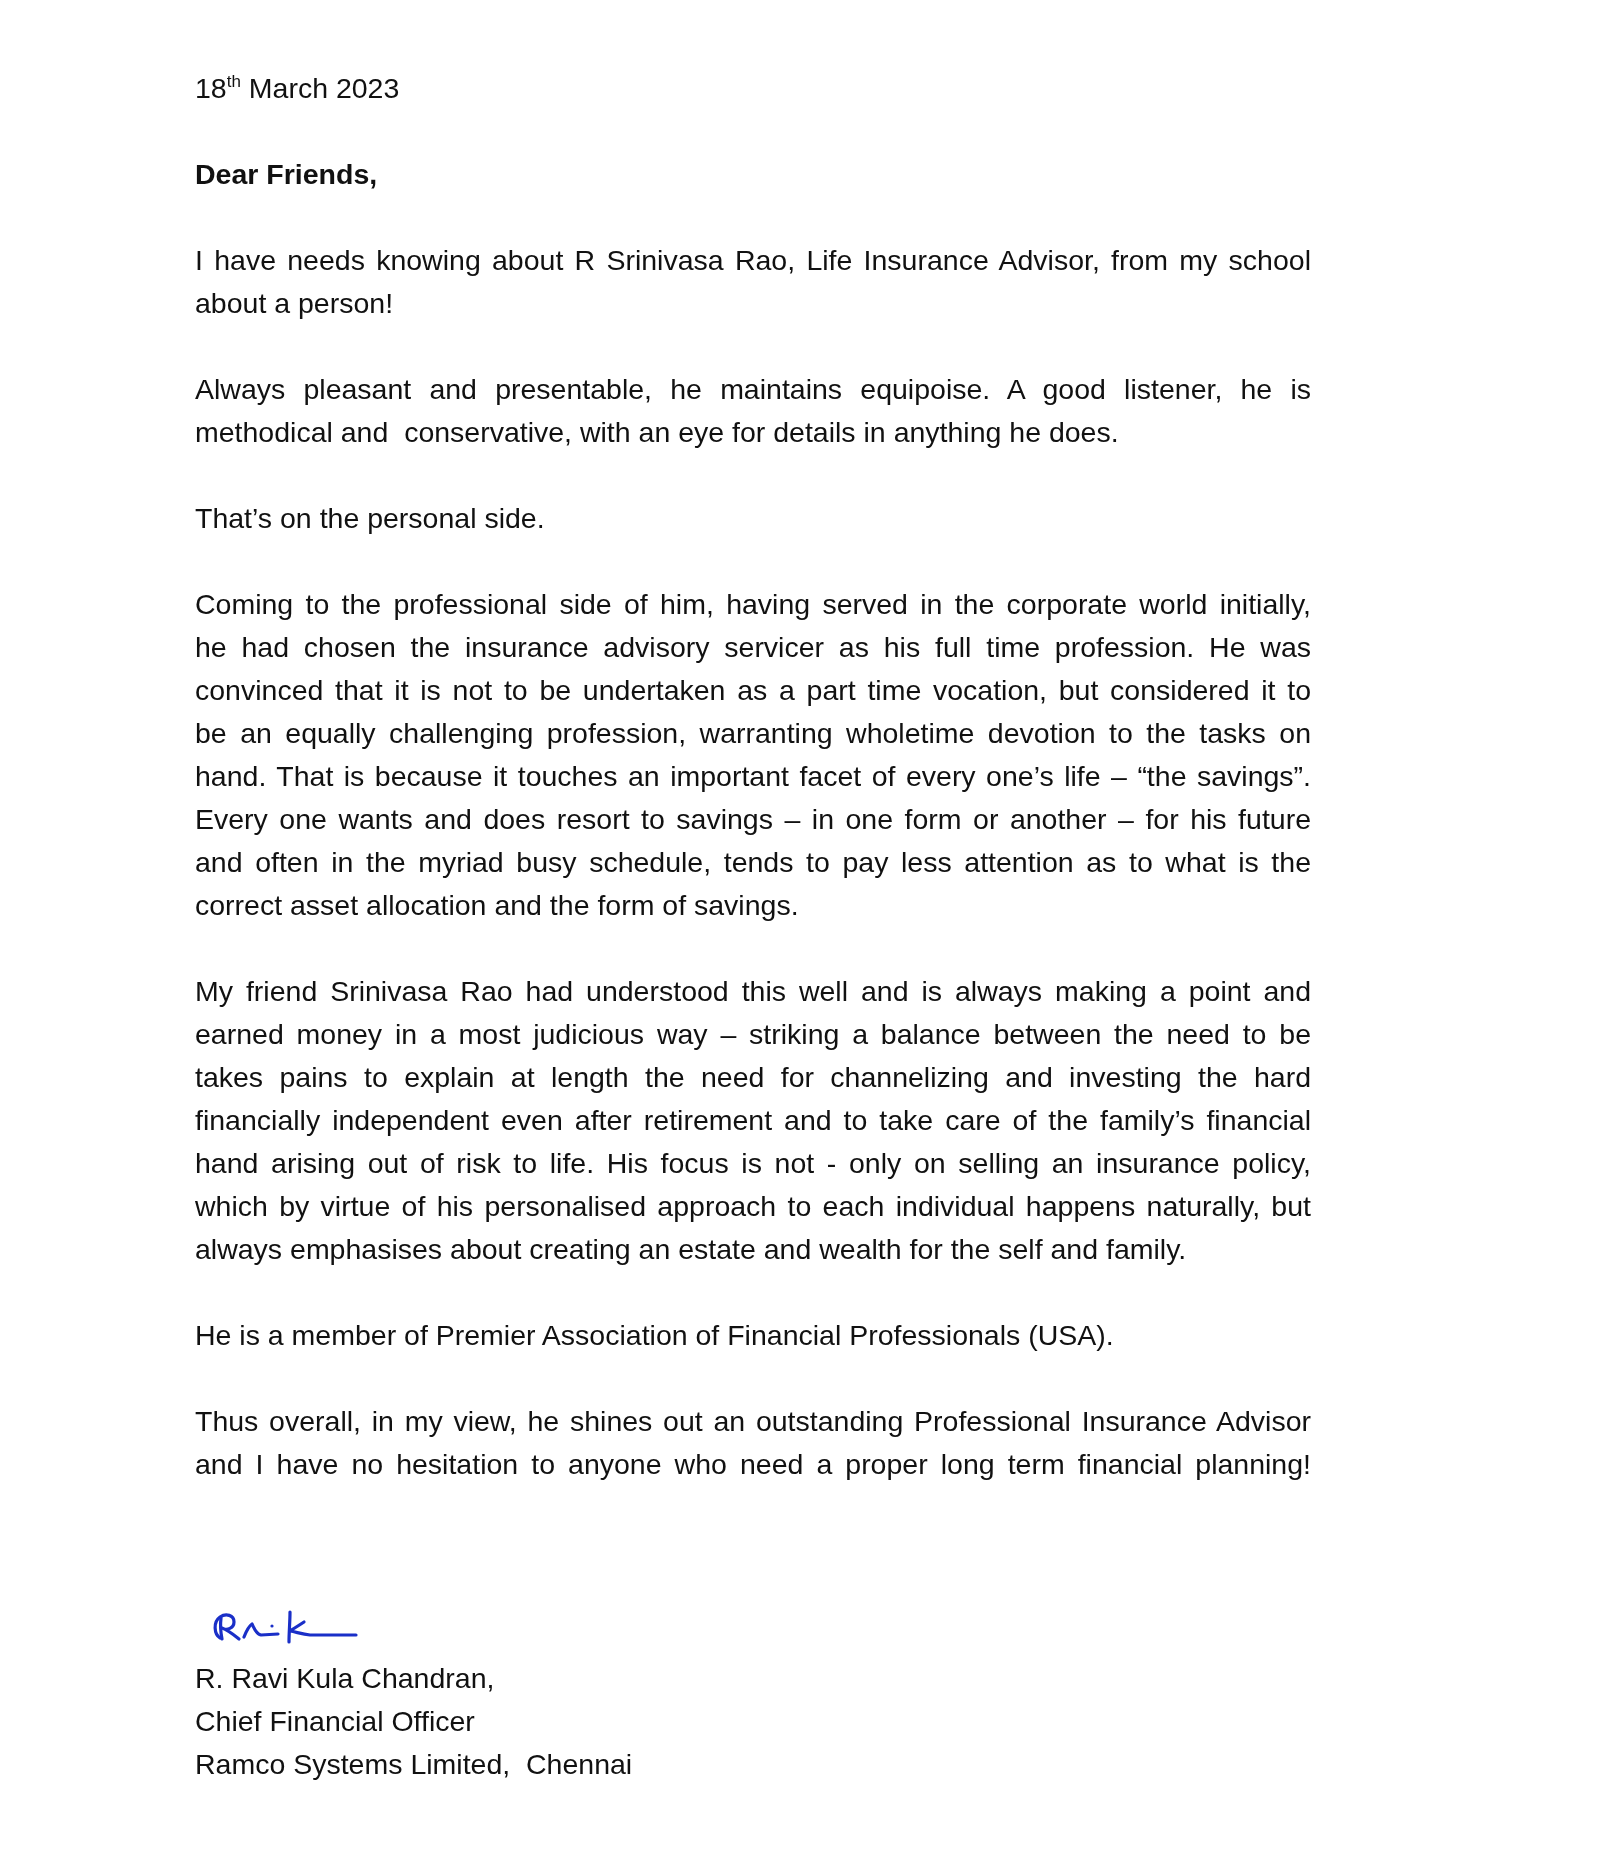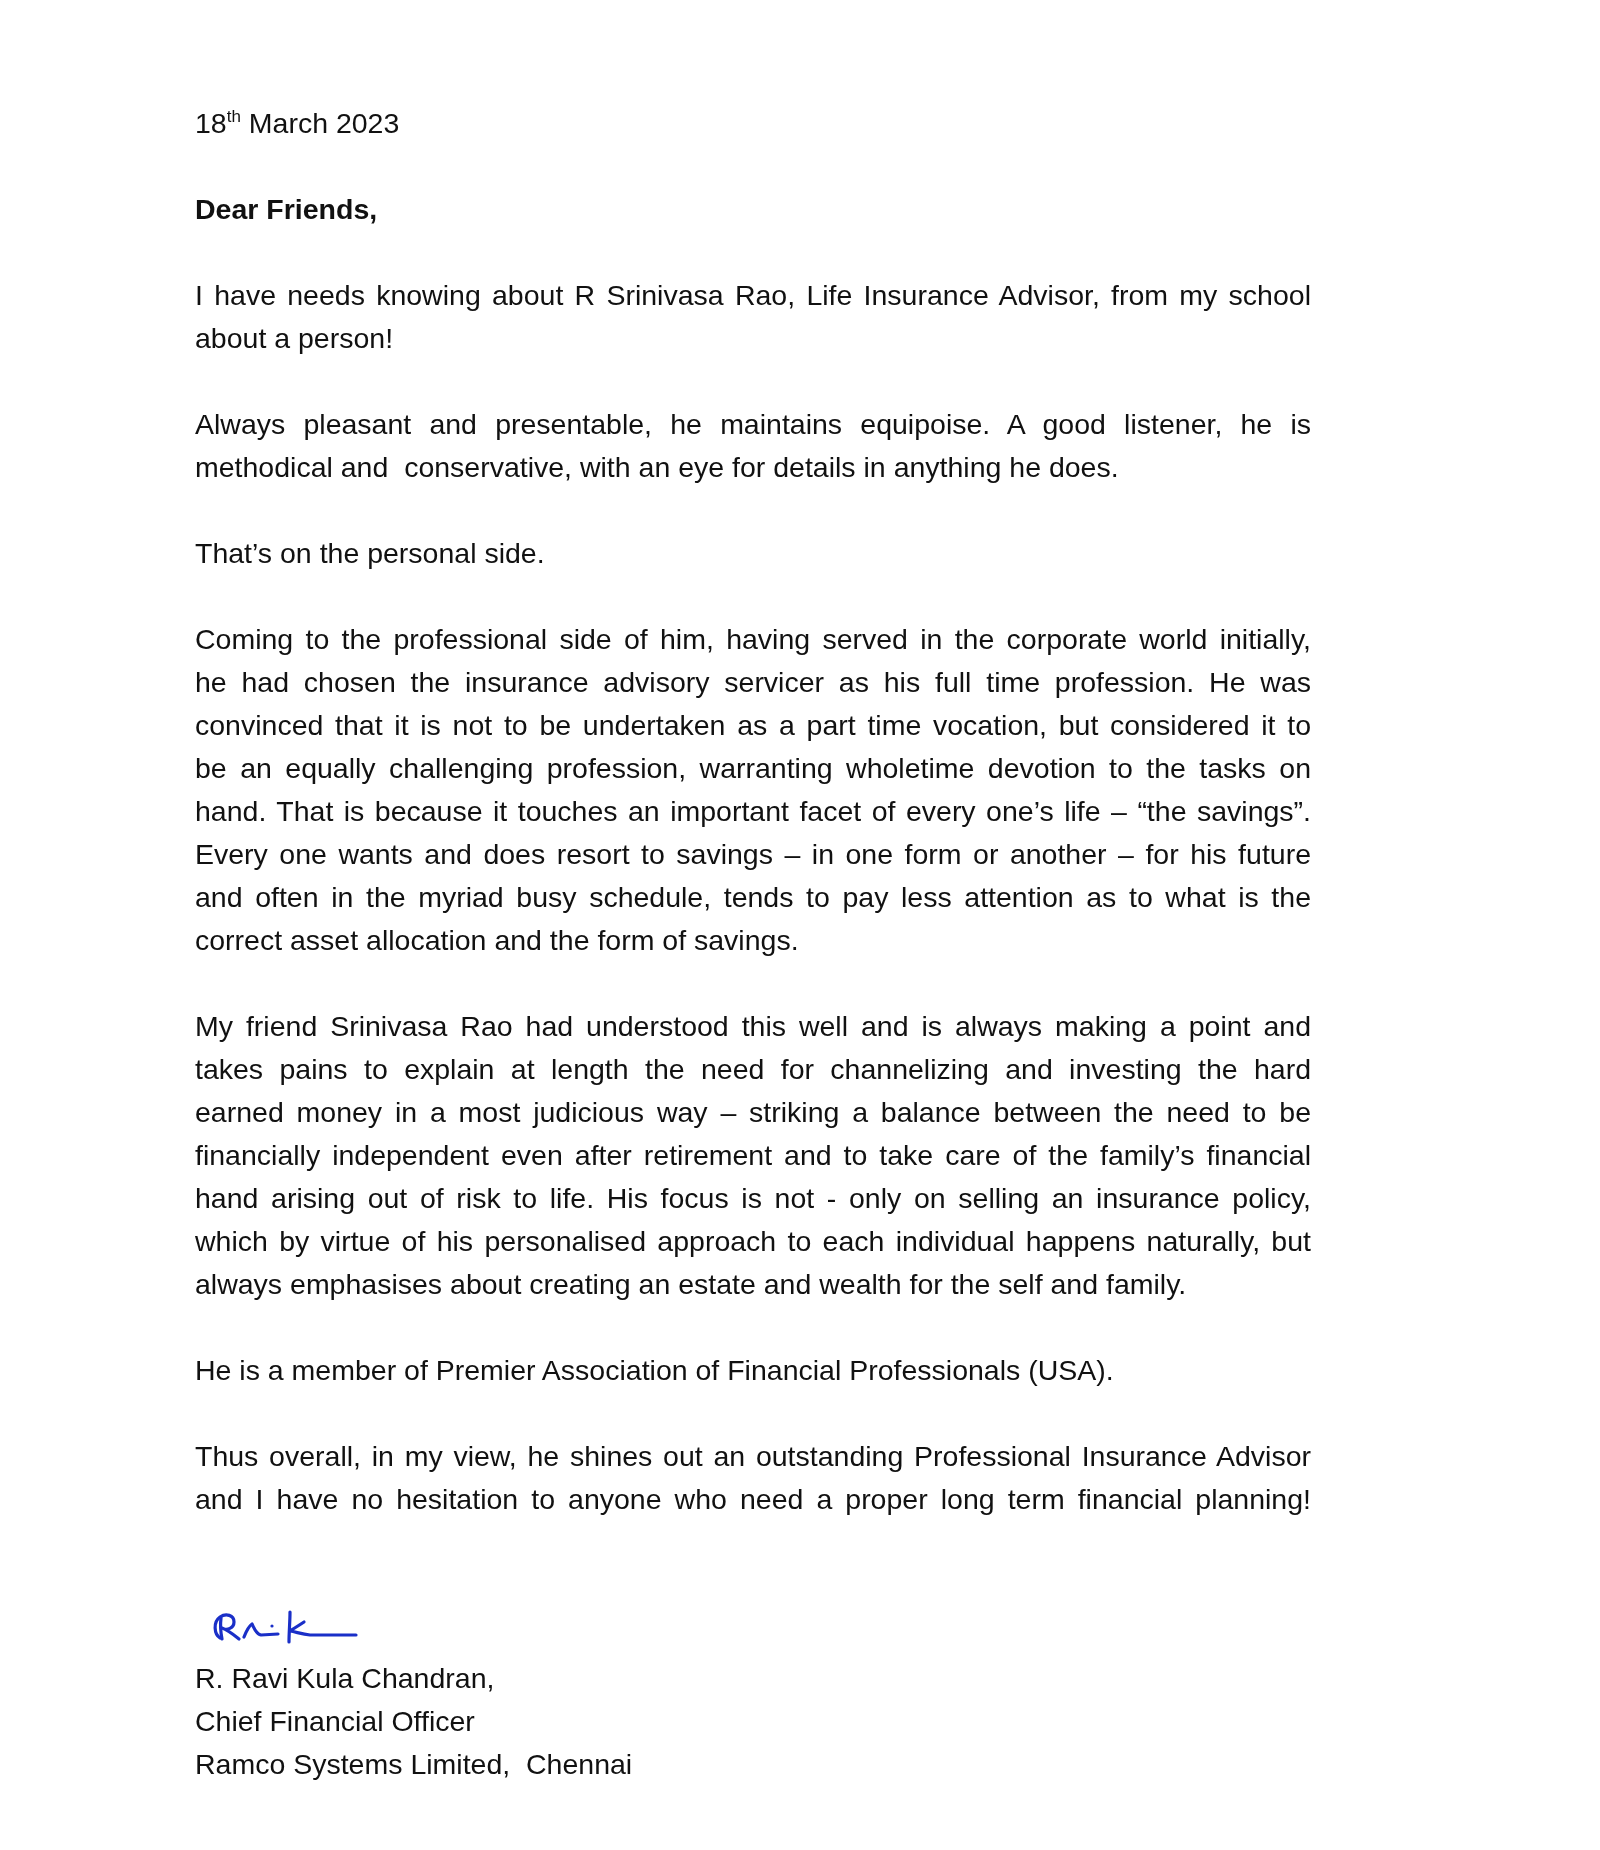--- a/index.html
+++ b/index.html
@@ -1,20 +1,20 @@
 <!DOCTYPE html>
 <html><head>
 <meta charset="utf-8">
 <style>
   html, body { margin: 0; padding: 0; background: #ffffff; }
   body { width: 1600px; height: 1850px; position: relative; overflow: hidden; }
   .page { position: absolute; left: 0; top: 0; width: 1600px; height: 1850px; background: #ffffff; }
   .col {
     position: absolute; left: 195px; top: 67px; width: 1116px;
-    font-family: "Liberation Sans", sans-serif; font-size: 28.5px; line-height: 43px; color: #111111; margin-top: 35px;
+    font-family: "Liberation Sans", sans-serif; font-size: 28.5px; line-height: 43px; color: #111111;
   }
   .line { display: block; height: 43px; white-space: nowrap; overflow: visible; }
   .line.j { text-align: justify; text-align-last: justify; white-space: normal; }
   .blank { height: 43px; }
   .bold { font-weight: bold; }
   sup.ord { font-size: 17px; vertical-align: 0; position: relative; top: -11px; }
   .blue-dot { color: #1a2fc8; font-weight: bold; }
   .sig { position: absolute; left: 206px; top: 1604px; width: 160px; height: 48px; }
   .closing {
     position: absolute; left: 195px; top: 1657px; width: 900px;
@@ -55,22 +55,22 @@
       <div class="line j">be an equally challenging profession, warranting wholetime devotion to the tasks on</div>
       <div class="line j">hand.  That is because it touches an important facet of every one’s life – “the savings”.</div>
       <div class="line j">Every one wants and does resort to savings – in one form or another – for his future</div>
       <div class="line j">and often in the myriad busy schedule, tends to pay less attention as to  what is the</div>
       <div class="line">correct asset allocation and the form of savings.</div>
     </div>
     <div class="blank"></div>
 
     <div>
       <div class="line j">My friend Srinivasa Rao had understood this well and is always making a point and</div>
+      <div class="line j">earned money in a most judicious way – striking a balance between the need to be</div>
       <div class="line j">takes pains to explain at length the need for channelizing and investing the hard</div>
-      <div class="line j">earned money in a most judicious way – striking a balance between the need to be</div>
       <div class="line j">financially independent even after retirement and to take care of the family’s financial</div>
       <div class="line j">hand arising out of  risk to life.  His focus is not - only on selling an insurance policy,</div>
       <div class="line j">which by virtue of his personalised approach to each individual happens naturally, but</div>
       <div class="line">always emphasises about creating an estate and wealth for the self and family.</div>
     </div>
     <div class="blank"></div>
 
     <div>
       <div class="line">He is a member of Premier Association of Financial Professionals (USA).</div>
     </div>

